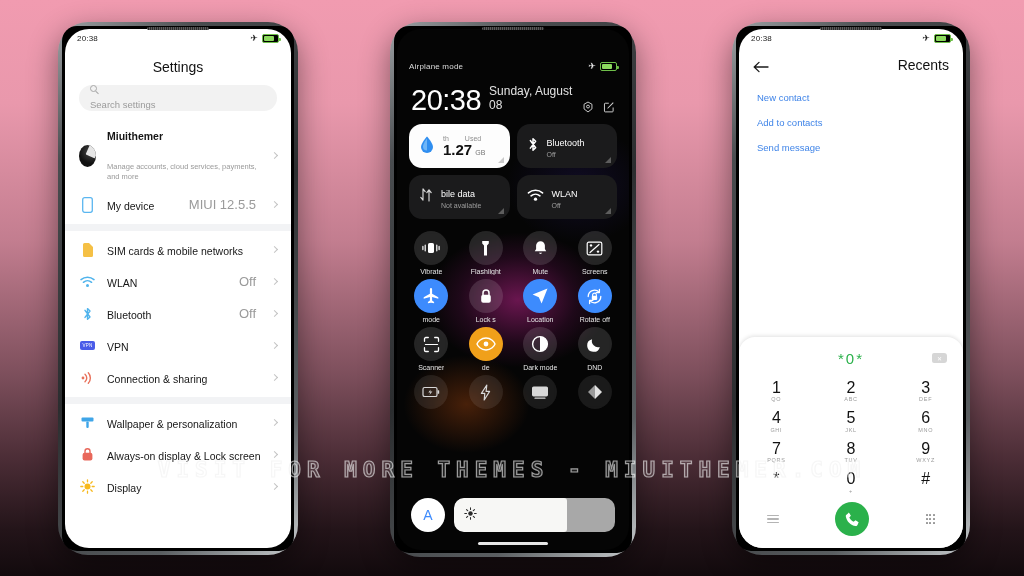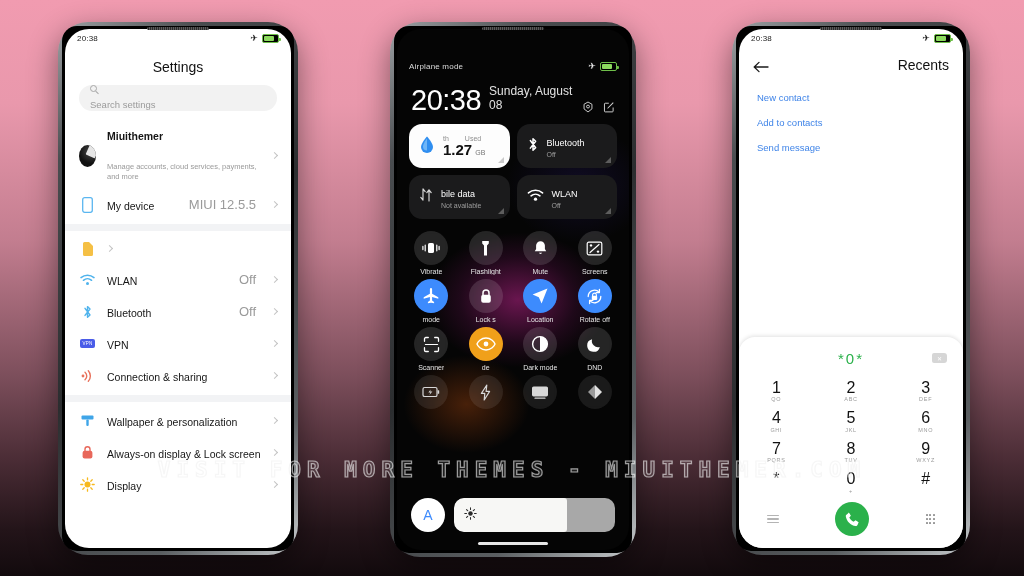--- a/index.html
+++ b/index.html
@@ -276,20 +276,21 @@
         </div>
 
         <div class="s-divider"></div>
 
         <div class="s-row">
           <span class="s-icon">
             <svg width="12" height="15" viewBox="0 0 12 15">
                 <path d="M1 2.5A1.5 1.5 0 0 1 2.5 1H7l4 4v8.5A1.5 1.5 0 0 1 9.5 15h-7A1.5 1.5 0 0 1 1 13.5z" fill="#f5c045"></path>
               </svg>
           </span>
+          <span class="s-text"><span class="s-label">SIM cards &amp; mobile networks</span></span>
           <span class="chev"></span>
         </div>
 
         <div class="s-row">
           <span class="s-icon">
             <svg width="15" height="12" viewBox="0 0 15 12">
                 <path d="M1 3.6A10 10 0 0 1 14 3.6" stroke="#4fb3ec" stroke-width="1.5" fill="none" stroke-linecap="round"></path>
                 <path d="M3.4 6.3a6.4 6.4 0 0 1 8.2 0" stroke="#4fb3ec" stroke-width="1.5" fill="none" stroke-linecap="round"></path>
                 <circle cx="7.5" cy="9.4" r="1.5" fill="#4fb3ec"></circle>
               </svg>

